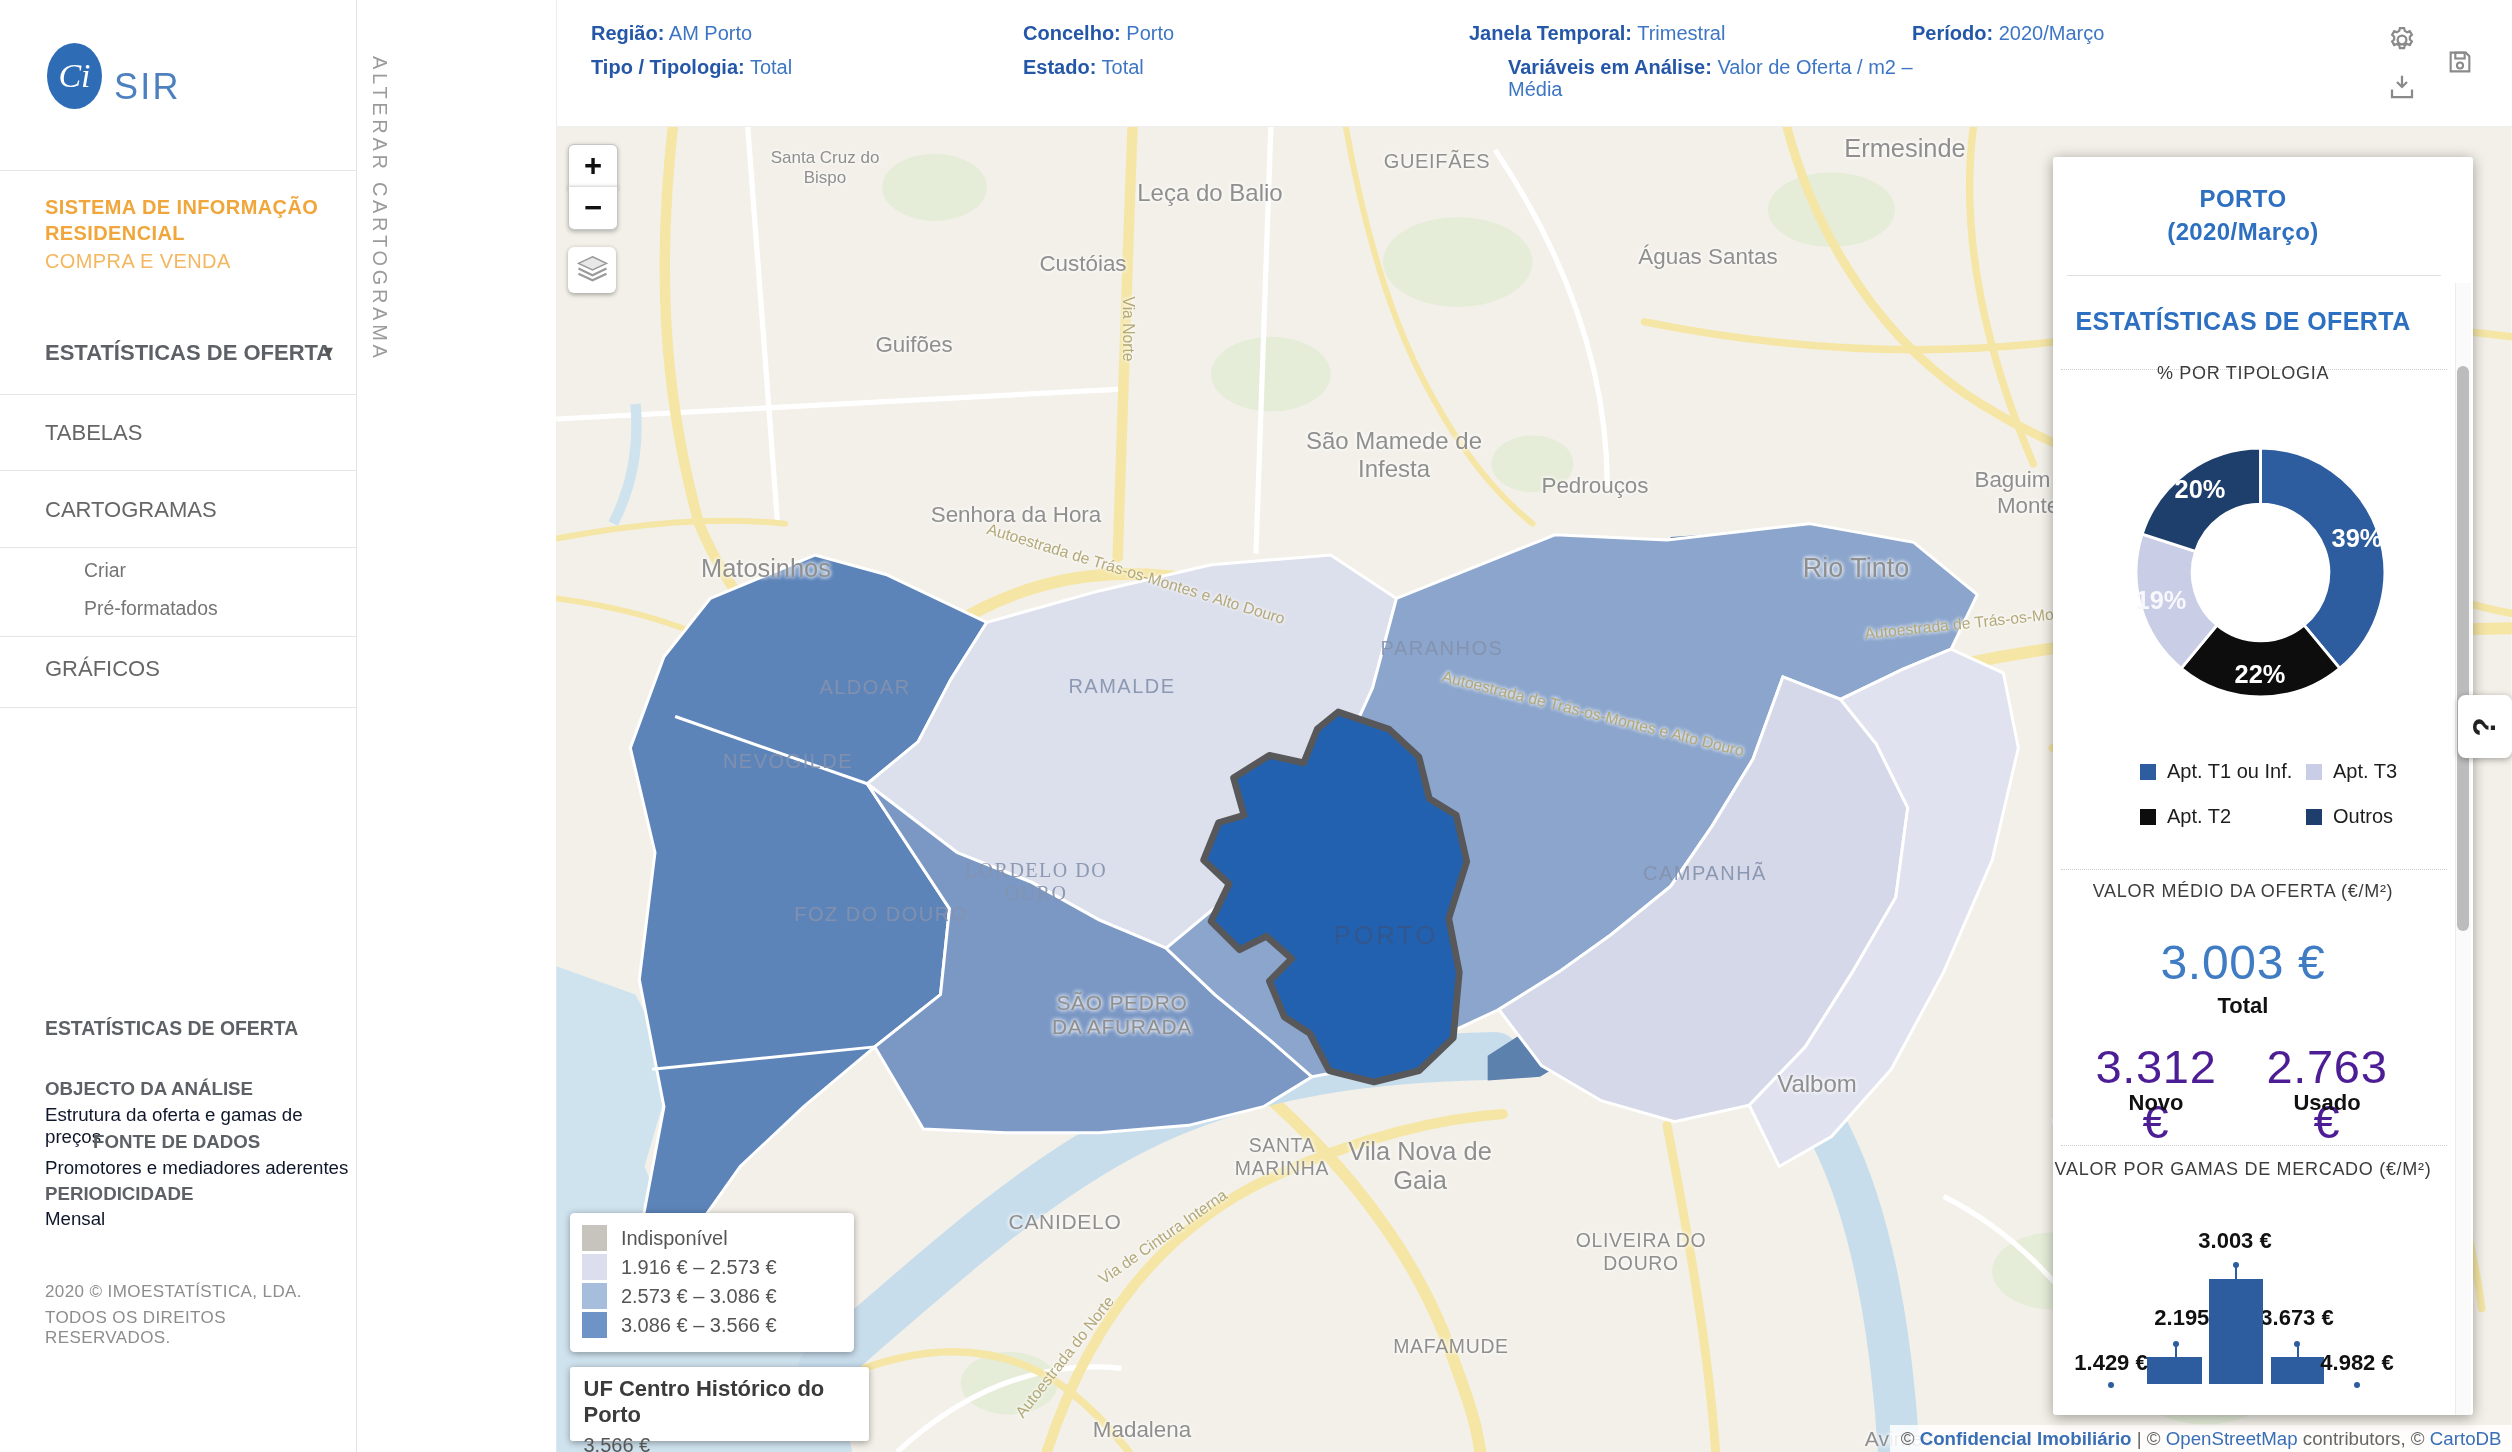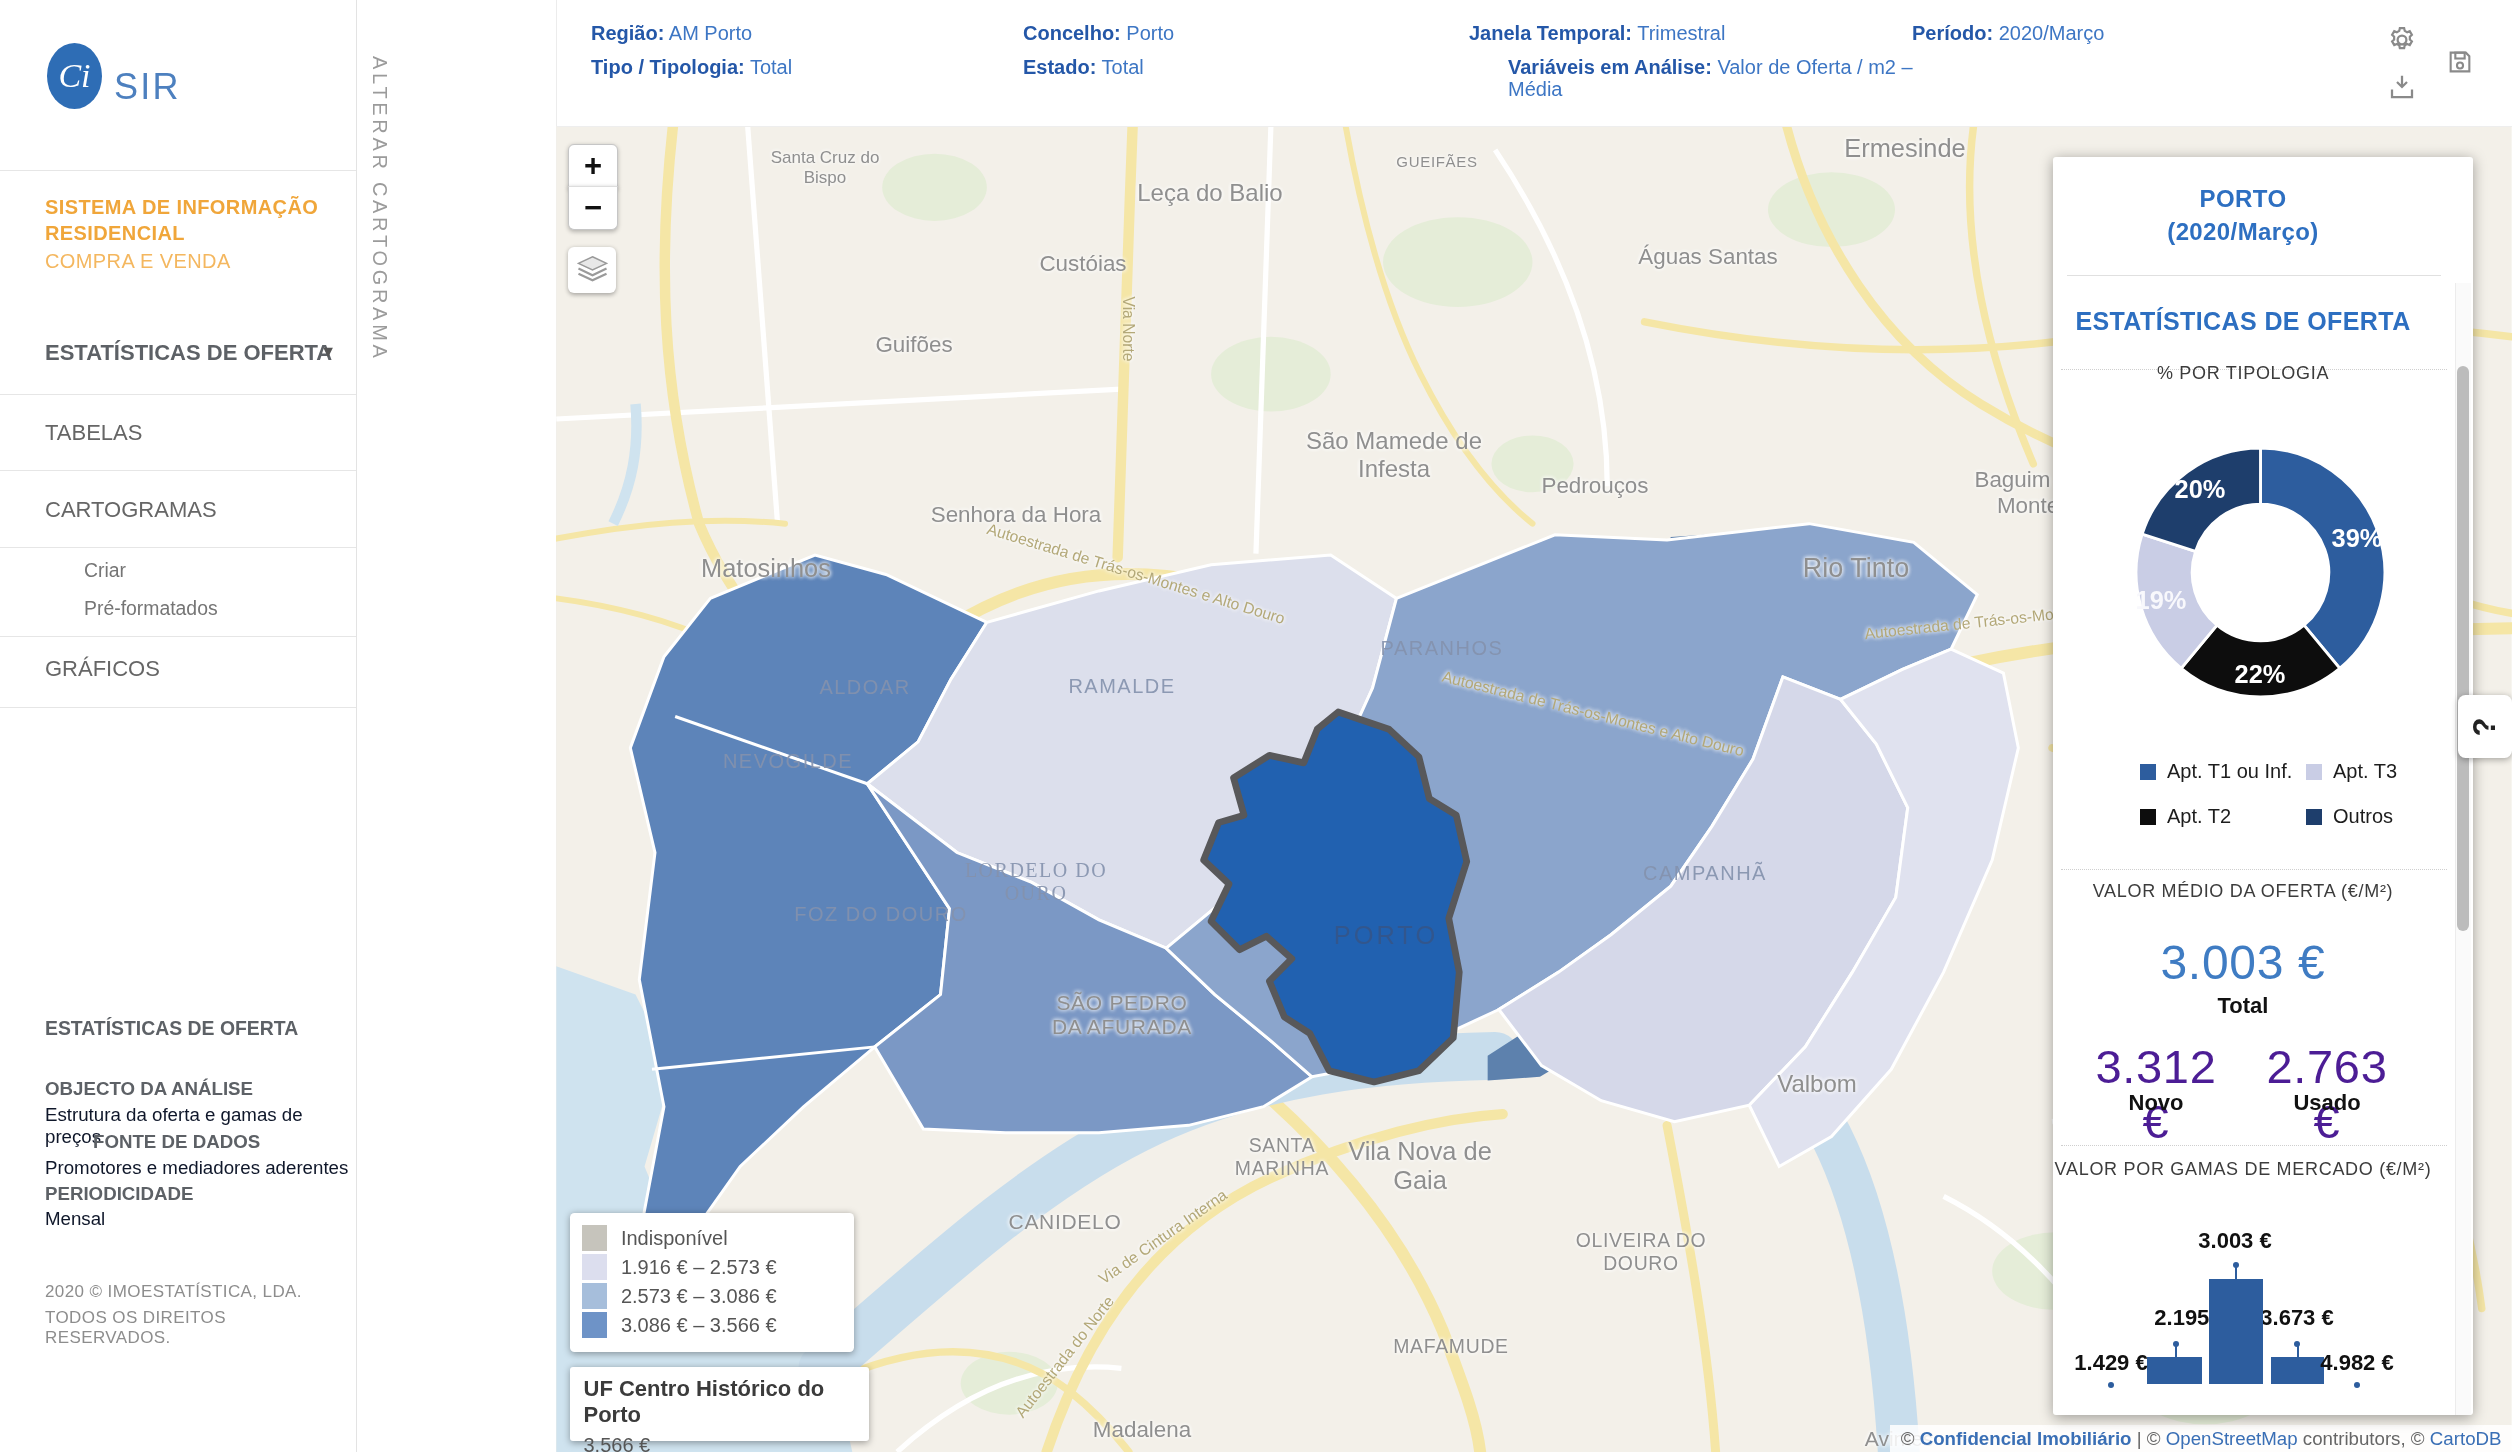--- a/index.html
+++ b/index.html
@@ -158,21 +158,21 @@
 OURO</span>
   <span class="mlabel dlabel" style="left:881px;top:914px;">FOZ DO DOURO</span>
   <span class="mlabel dlabel" style="left:1442px;top:648px;">PARANHOS</span>
   <span class="mlabel dlabel" style="left:1705px;top:873px;">CAMPANHÃ</span>
   <span class="mlabel dlabel" style="left:1386px;top:935px;color:#3e5076;opacity:.6;font-size:25.4px;letter-spacing:3px;">PORTO</span>
 
   <span class="mlabel tlabel" style="left:766px;top:568px;font-size:25.4px;">Matosinhos</span>
   <span class="mlabel tlabel" style="left:825px;top:168px;font-size:17px;">Santa Cruz do
 Bispo</span>
   <span class="mlabel tlabel" style="left:1210px;top:193px;font-size:24px;">Leça do Balio</span>
-  <span class="mlabel tlabel" style="left:1437px;top:161px;font-size:15px;letter-spacing:0.7px;">GUEIFÃES</span>
+  <span class="mlabel tlabel" style="left:1437px;top:161px;font-size:20px;letter-spacing:0.7px;">GUEIFÃES</span>
   <span class="mlabel tlabel" style="left:1905px;top:148px;font-size:25.4px;">Ermesinde</span>
   <span class="mlabel tlabel" style="left:1083px;top:264px;font-size:22.4px;">Custóias</span>
   <span class="mlabel tlabel" style="left:1708px;top:257px;font-size:22.4px;">Águas Santas</span>
   <span class="mlabel tlabel" style="left:914px;top:345px;font-size:22.4px;">Guifões</span>
   <span class="mlabel tlabel" style="left:1394px;top:455px;font-size:24px;">São Mamede de
 Infesta</span>
   <span class="mlabel tlabel" style="left:1016px;top:515px;font-size:22.4px;">Senhora da Hora</span>
   <span class="mlabel tlabel" style="left:1595px;top:486px;font-size:22.4px;">Pedrouços</span>
   <span class="mlabel tlabel" style="left:2028px;top:493px;font-size:22.4px;">Baguim do
 Monte</span>

